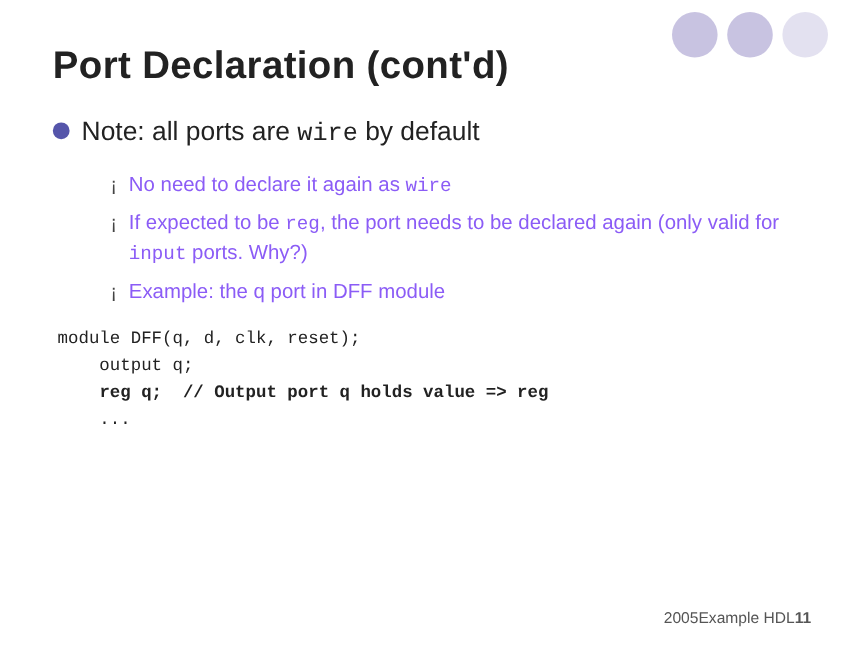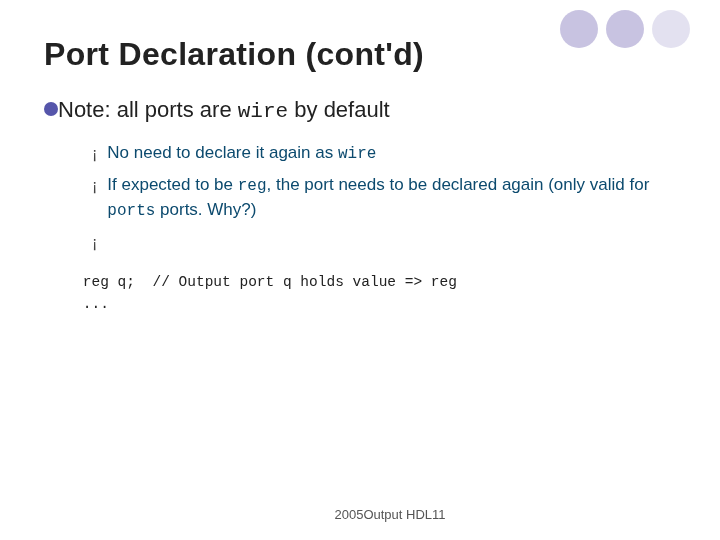--- a/index.html
+++ b/index.html
@@ -29,20 +29,21 @@
       font-size: 32px;
       font-weight: bold;
       color: #222222;
       margin-bottom: 24px;
       letter-spacing: 0.01em;
     }
 
     .main-note {
       display: flex;
       align-items: flex-start;
+      gap: 10px;
       margin-bottom: 18px;
     }
 
     .bullet-circle {
       width: 14px;
       height: 14px;
       border-radius: 50%;
       background: #5555aa;
       flex-shrink: 0;
       margin-top: 5px;
@@ -73,67 +74,68 @@
     .sub-bullet-icon {
       font-size: 16px;
       color: #444;
       flex-shrink: 0;
       margin-top: 2px;
       line-height: 1.4;
     }
 
     .sub-bullet-text {
       font-size: 17px;
-      color: #0c4a6e;
+      color: #8b5cf6;
       line-height: 1.4;
     }
 
     .sub-mono {
       font-family: 'Courier New', Courier, monospace;
       font-size: 16px;
     }
 
     .code-block {
       font-family: 'Courier New', Courier, monospace;
       font-size: 14.5px;
       color: #222222;
       line-height: 1.55;
       margin-top: 10px;
       margin-left: 4px;
     }
 
     .code-bold {
-      font-weight: normal;
+      font-weight: bold;
       margin-top: 16px;
     }
 
     .footer {
       position: absolute;
       bottom: 18px;
       left: 56px;
       right: 44px;
       display: flex;
-      justify-content: center;
+      justify-content: flex-end;
       align-items: center;
       margin-left: 48px;
     }
 
     .footer-year {
       font-size: 13px;
       color: #555555;
     }
 
     .footer-title {
       font-size: 13px;
       color: #555555;
     }
 
     .footer-page {
       font-size: 13px;
       color: #555555;
+      font-weight: bold;
     }
 
     
     .deco-circles {
       position: absolute;
       top: 10px;
       right: 30px;
       display: flex;
       gap: 8px;
     }
@@ -175,34 +177,39 @@
     <div class="sub-bullet">
       <span class="sub-bullet-icon">¡</span>
       <span class="sub-bullet-text">
         No need to declare it again as <span class="sub-mono">wire</span>
       </span>
     </div>
 
     <div class="sub-bullet">
       <span class="sub-bullet-icon">¡</span>
       <span class="sub-bullet-text">
-        If expected to be <span class="sub-mono">reg</span>, the port needs to be declared again (only valid for <span class="sub-mono">ports</span> ports. Why?)
+        If expected to be <span class="sub-mono">reg</span>, the port needs to be declared again (only valid for <span class="sub-mono">input</span> ports. Why?)
       </span>
     </div>
 
     <div class="sub-bullet">
       <span class="sub-bullet-icon">¡</span>
+      <span class="sub-bullet-text">
+        Example: the q port in DFF module
+      </span>
     </div>
 
   </div>
 
   <div class="code-block">
+    <div>module DFF(q, d, clk, reset);</div>
+    <div>&nbsp;&nbsp;&nbsp;&nbsp;output q;</div>
     <div>&nbsp;&nbsp;&nbsp;&nbsp;<span class="code-bold">reg q;&nbsp; // Output port q holds value =&gt; reg</span></div>
     <div>&nbsp;&nbsp;&nbsp;&nbsp;...</div>
   </div>
 
   <div class="footer">
     <span class="footer-year">2005</span>
-    <span class="footer-title">Output HDL</span>
+    <span class="footer-title">Example HDL</span>
     <span class="footer-page">11</span>
   </div>
 
 </div>
 
 </body></html>

